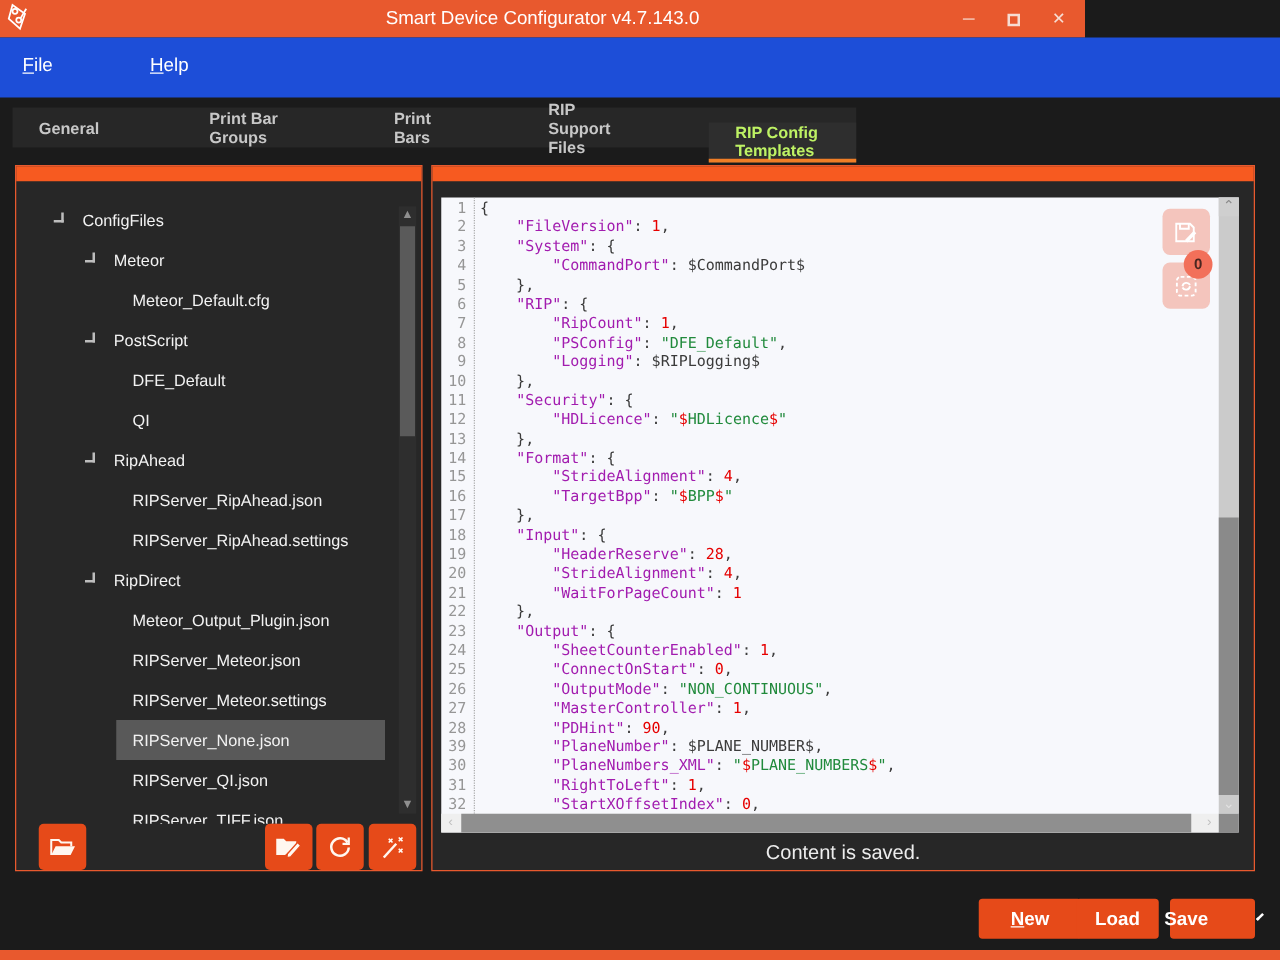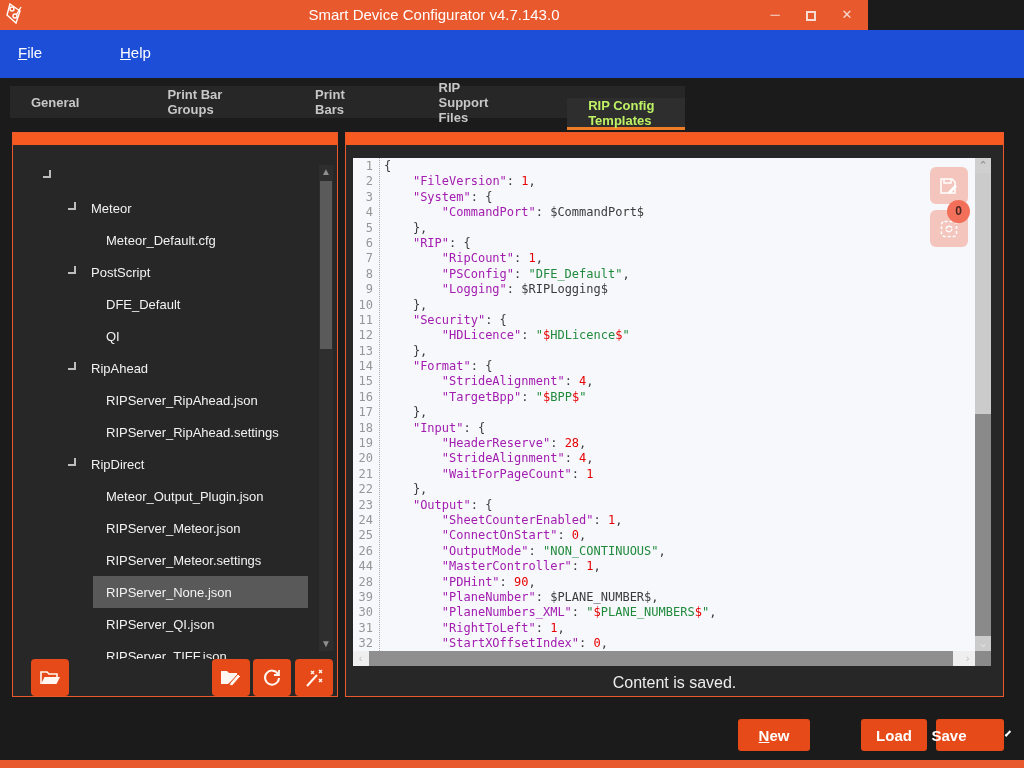--- a/index.html
+++ b/index.html
@@ -96,21 +96,21 @@
            background:#F2705A; color:#4A2620; font-size:12px; font-weight:bold;
            text-align:center; line-height:23px; }
 
   .status { position:absolute; left:0; right:0; top:541px; text-align:center;
             color:#EDEDED; font-size:16px; }
 
   
   .footer-btn { position:absolute; top:719px; height:32px; background:#E64A19; border-radius:3px;
                 color:#FFFFFF; font-size:15px; font-weight:bold; display:flex; align-items:center;
                 justify-content:center; cursor:default; }
-  .btn-new { left:738px; width:72px; } .btn-load { left:861px; width:66px; } .btn-save { left:936px; width:68px;gap:28px; }
+  .btn-new { left:783px; width:82px; } .btn-load { left:861px; width:66px; } .btn-save { left:936px; width:68px;gap:28px; }
   .chev { display:inline-block; width:7px; height:7px; border-right:2px solid #fff;
           border-bottom:2px solid #fff; transform:rotate(45deg); margin-left:12px; margin-top:-4px; }
   .bottom-strip { position:absolute; left:0; bottom:0; width:1024px; height:8px; background:#E8592E; }
 
   svg { display:block; }
 </style>
 </head>
 <body>
 
 <div id="app">
@@ -142,20 +142,23 @@
       <div class="tab">RIP Support Files</div>
       <div class="tab active">RIP Config Templates</div>
     </div>
 
   <div class="panel panel-left">
     <div class="panel-strip"></div>
     <div class="tree-viewport">
       <div class="tree-rows" id="tree-rows">
           <div class="tree-row d0">
             <span class="expander"></span>
+            <span class="lblwrap">
+              <span>ConfigFiles</span>
+            </span>
           </div>
           <div class="tree-row d1">
             <span class="expander"></span>
             <span class="lblwrap">
               <span>Meteor</span>
             </span>
           </div>
           <div class="tree-row d2">
             <span class="lblwrap">
               <span>Meteor_Default.cfg</span>
@@ -297,21 +300,21 @@
           <div class="code-line"><span class="ln">17</span><span class="ct"><span class="tok-p">    },</span></span></div>
           <div class="code-line"><span class="ln">18</span><span class="ct"><span class="tok-p">    </span><span class="tok-k">"Input"</span><span class="tok-p">: {</span></span></div>
           <div class="code-line"><span class="ln">19</span><span class="ct"><span class="tok-p">        </span><span class="tok-k">"HeaderReserve"</span><span class="tok-p">: </span><span class="tok-n">28</span><span class="tok-p">,</span></span></div>
           <div class="code-line"><span class="ln">20</span><span class="ct"><span class="tok-p">        </span><span class="tok-k">"StrideAlignment"</span><span class="tok-p">: </span><span class="tok-n">4</span><span class="tok-p">,</span></span></div>
           <div class="code-line"><span class="ln">21</span><span class="ct"><span class="tok-p">        </span><span class="tok-k">"WaitForPageCount"</span><span class="tok-p">: </span><span class="tok-n">1</span></span></div>
           <div class="code-line"><span class="ln">22</span><span class="ct"><span class="tok-p">    },</span></span></div>
           <div class="code-line"><span class="ln">23</span><span class="ct"><span class="tok-p">    </span><span class="tok-k">"Output"</span><span class="tok-p">: {</span></span></div>
           <div class="code-line"><span class="ln">24</span><span class="ct"><span class="tok-p">        </span><span class="tok-k">"SheetCounterEnabled"</span><span class="tok-p">: </span><span class="tok-n">1</span><span class="tok-p">,</span></span></div>
           <div class="code-line"><span class="ln">25</span><span class="ct"><span class="tok-p">        </span><span class="tok-k">"ConnectOnStart"</span><span class="tok-p">: </span><span class="tok-n">0</span><span class="tok-p">,</span></span></div>
           <div class="code-line"><span class="ln">26</span><span class="ct"><span class="tok-p">        </span><span class="tok-k">"OutputMode"</span><span class="tok-p">: </span><span class="tok-s">"NON_CONTINUOUS"</span><span class="tok-p">,</span></span></div>
-          <div class="code-line"><span class="ln">44</span><span class="ct"><span class="tok-p">        </span><span class="tok-k">"MasterController"</span><span class="tok-p">: </span><span class="tok-n">1</span><span class="tok-p">,</span></span></div>
+          <div class="code-line"><span class="ln">27</span><span class="ct"><span class="tok-p">        </span><span class="tok-k">"MasterController"</span><span class="tok-p">: </span><span class="tok-n">1</span><span class="tok-p">,</span></span></div>
           <div class="code-line"><span class="ln">28</span><span class="ct"><span class="tok-p">        </span><span class="tok-k">"PDHint"</span><span class="tok-p">: </span><span class="tok-n">90</span><span class="tok-p">,</span></span></div>
           <div class="code-line"><span class="ln">39</span><span class="ct"><span class="tok-p">        </span><span class="tok-k">"PlaneNumber"</span><span class="tok-p">: </span><span class="tok-v">$PLANE_NUMBER$</span><span class="tok-p">,</span></span></div>
           <div class="code-line"><span class="ln">30</span><span class="ct"><span class="tok-p">        </span><span class="tok-k">"PlaneNumbers_XML"</span><span class="tok-p">: </span><span class="tok-s">"</span><span class="tok-d">$</span><span class="tok-s">PLANE_NUMBERS</span><span class="tok-d">$</span><span class="tok-s">"</span><span class="tok-p">,</span></span></div>
           <div class="code-line"><span class="ln">31</span><span class="ct"><span class="tok-p">        </span><span class="tok-k">"RightToLeft"</span><span class="tok-p">: </span><span class="tok-n">1</span><span class="tok-p">,</span></span></div>
           <div class="code-line"><span class="ln">32</span><span class="ct"><span class="tok-p">        </span><span class="tok-k">"StartXOffsetIndex"</span><span class="tok-p">: </span><span class="tok-n">0</span><span class="tok-p">,</span></span></div>
         </div>
       <div class="ed-vsb">
         <div class="sb-btn up">⌃</div>
         <div class="thumb"></div>
         <div class="sb-btn down">⌄</div>

